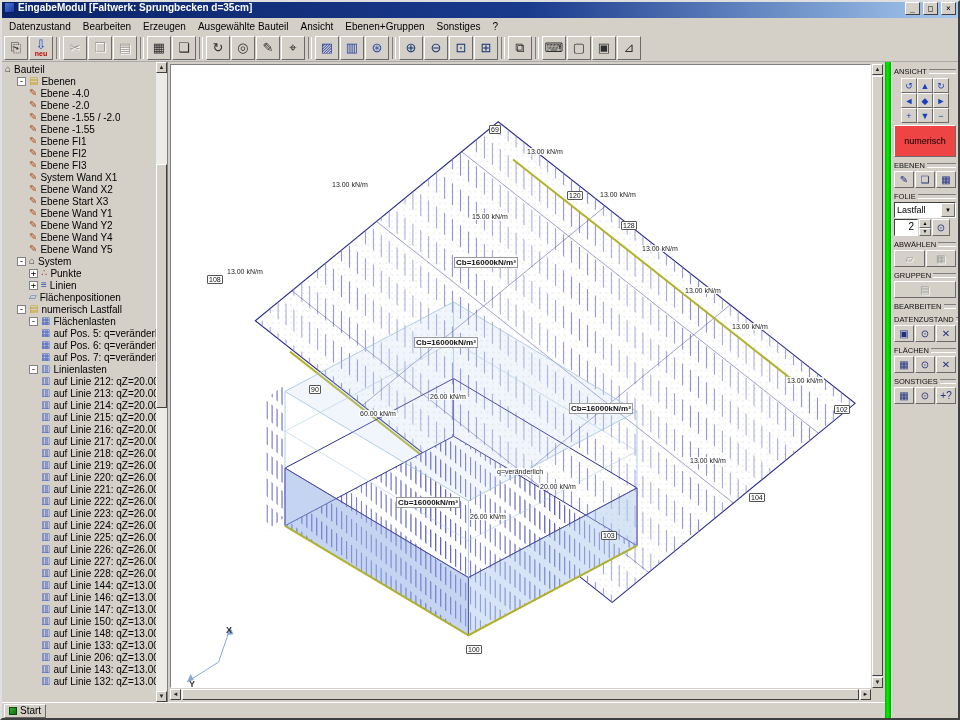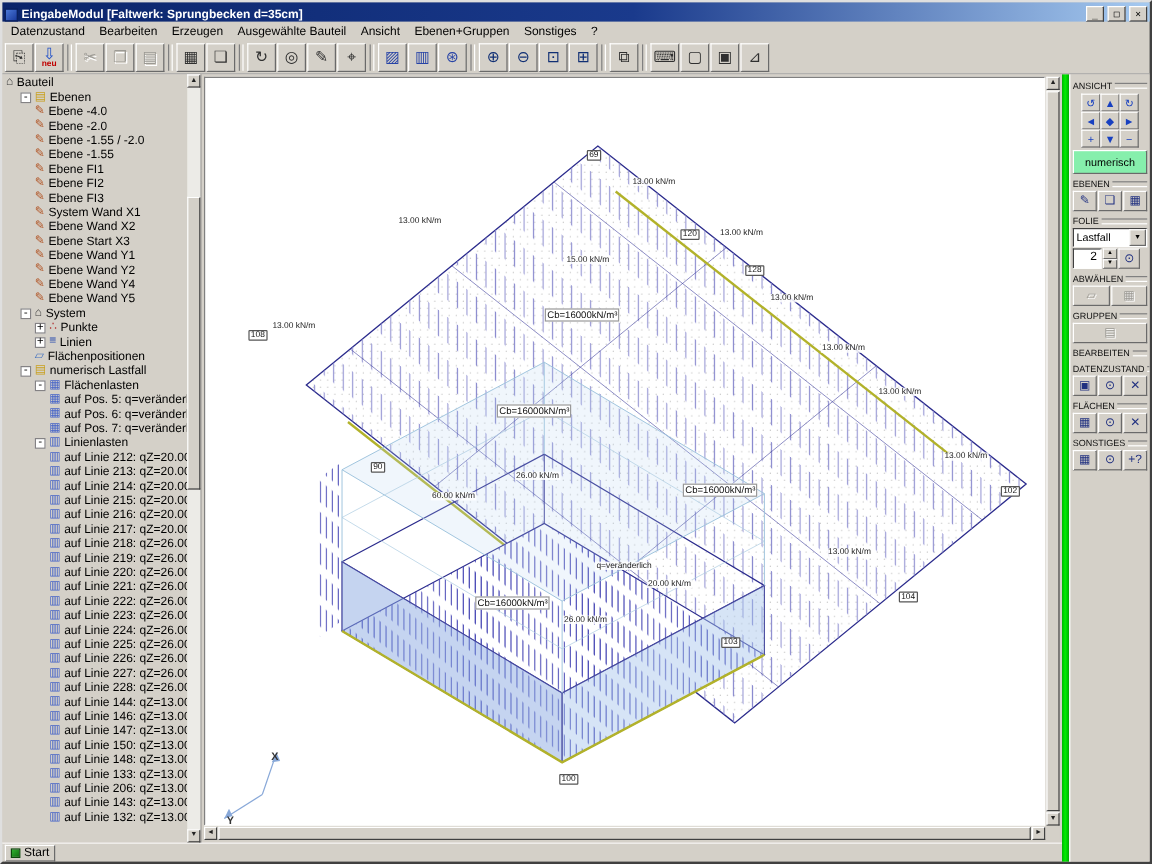--- a/index.html
+++ b/index.html
@@ -1,20 +1,20 @@
 <!DOCTYPE html>
 <html><head>
 <meta charset="utf-8">
 <style>
   *{margin:0;padding:0;box-sizing:border-box}
   html,body{width:960px;height:720px;overflow:hidden}
   body{font-family:"Liberation Sans","DejaVu Sans",sans-serif;background:#d4d0c8;font-size:11px;color:#000}
   .screen{width:960px;height:720px;display:flex;flex-direction:column;background:#d4d0c8;border:2px solid;border-color:#dfdfdf #404040 #404040 #dfdfdf}
   
-  .titlebar{height:16px;background:linear-gradient(90deg,#0a246a 0%,#1a3a8c 55%,#a6caf0 100%);display:flex;align-items:flex-end;padding:0 2px;gap:3px;flex:none}
+  .titlebar{height:16px;background:linear-gradient(90deg,#0a246a 0%,#1a3a8c 55%,#a6caf0 100%);display:flex;align-items:flex-start;padding:0 2px;gap:3px;flex:none}
   .app-icon{width:11px;height:11px;background:linear-gradient(135deg,#4a78d8,#1a3a9c);border:1px solid #09205e;flex:none}
   .title-text{color:#fff;font-weight:bold;font-size:10px;flex:1;white-space:nowrap;overflow:hidden}
   .tb-btn{width:15px;height:13px;background:#d4d0c8;border:1px solid;border-color:#fff #404040 #404040 #fff;font-size:8px;line-height:10px;text-align:center;font-family:"DejaVu Sans Mono",monospace;flex:none}
   
   .menubar{height:16px;display:flex;align-items:center;padding-left:1px;flex:none}
   .mitem{padding:1px 6px;font-size:10px;white-space:nowrap}
   
   .toolbar{height:28px;display:flex;align-items:center;padding:1px 2px;flex:none;border-bottom:1px solid #aaa;gap:0}
   .tgroup{display:flex;gap:1px;align-items:center}
   .tsep{width:4px;height:22px;margin:0 3px;border-left:1px solid #808080;border-right:1px solid #fff;flex:none}
@@ -50,38 +50,38 @@
   .sbar .sarr{position:absolute;width:11px;height:11px;background:#d4d0c8;border:1px solid;border-color:#fff #404040 #404040 #fff;font-size:6px;line-height:9px;text-align:center;color:#222}
   .sthumb{position:absolute;background:#d4d0c8;border:1px solid;border-color:#fff #404040 #404040 #fff}
   .sv{width:11px;top:0;bottom:0;right:0}
   .sv .a1{top:0;left:0}.sv .a2{bottom:0;left:0}
   
   .canvas-wrap{flex:1;position:relative;background:#d4d0c8;min-width:0}
   .canvas{position:absolute;left:2px;top:2px;right:14px;bottom:14px;background:#fff;border:1px solid;border-color:#808080 #fff #fff #808080;overflow:hidden}
   .canvas svg{position:absolute;inset:0;width:100%;height:100%}
   .anno{position:absolute;inset:0;pointer-events:none}
   .anno span{position:absolute;white-space:nowrap}
-  .a-cb{font-size:8px;font-weight:normal;background:#fff;border:1px solid #999;padding:0 1px;color:#111}
+  .a-cb{font-size:8px;font-weight:bold;background:#fff;border:1px solid #999;padding:0 1px;color:#111}
   .a-load{font-size:7px;color:#222;background:rgba(255,255,255,.85);padding:0 1px}
   .a-node{font-size:7px;border:1px solid #555;background:#fff;padding:0 1px;border-radius:1px;color:#111}
   .a-axis{font-size:9px;color:#333;font-style:italic;font-weight:bold}
   .cv-sv{top:2px;bottom:14px;right:2px;width:11px;position:absolute;background:#ecebe7}
   .cv-sv .a1{top:0;left:0}.cv-sv .a2{bottom:0;left:0}
   .cv-sh{left:2px;right:14px;bottom:2px;height:11px;position:absolute;background:#ecebe7}
   .cv-sh .sarr{width:11px;height:11px}
   .cv-sh .a1{left:0;top:0}.cv-sh .a2{right:0;top:0}
   .cv-corner{position:absolute;right:2px;bottom:2px;width:11px;height:11px;background:#d4d0c8}
   
   .green-bar{width:6px;flex:none;background:linear-gradient(90deg,#00b400,#00ee00 45%,#00a800)}
   .right-panel{width:67px;flex:none;background:#d4d0c8;border-left:1px solid #fff;padding:2px 2px 0 2px;display:flex;flex-direction:column;gap:1px;overflow:hidden}
   .sec-header{font-size:7.5px;color:#101010;display:flex;align-items:center;gap:2px;margin-top:3px;white-space:nowrap}
   .sec-header::after{content:"";flex:1;height:3px;border-top:1px solid #808080;border-bottom:1px solid #fff;min-width:2px}
   .nav-grid{display:grid;grid-template-columns:repeat(3,16px);justify-content:center;margin:1px 0}
   .navbtn{width:16px;height:15px;background:#d4d0c8;border:1px solid;border-color:#fff #6a6a6a #6a6a6a #fff;font-size:9px;line-height:12px;color:#1840c0;text-align:center;padding:0}
-  .wide-btn{width:100%;height:20px;background:#86efac;border:1px solid;border-color:#fff #6a6a6a #6a6a6a #fff;font-size:9px;padding:0}
+  .wide-btn{width:100%;height:32px;background:#ef4444;border:1px solid;border-color:#fff #6a6a6a #6a6a6a #fff;font-size:9px;padding:0}
   .btn-row{display:flex;gap:1px}
   .pbtn{flex:1;height:17px;background:#d4d0c8;border:1px solid;border-color:#fff #6a6a6a #6a6a6a #fff;font-size:10px;line-height:14px;text-align:center;padding:0;color:#203080}
   .pbtn.dis{color:#9c9a94;text-shadow:1px 1px 0 #fff}
   .select{display:flex;height:16px;border:1px solid;border-color:#404040 #fff #fff #404040;background:#fff;align-items:center}
   .sel-text{flex:1;font-size:9px;padding-left:2px;overflow:hidden}
   .sel-btn{width:14px;height:14px;background:#d4d0c8;border:1px solid;border-color:#fff #6a6a6a #6a6a6a #fff;font-size:6px;line-height:12px;text-align:center;flex:none}
   .spin-row{display:flex;gap:1px;align-items:stretch;height:17px}
   .spin-val{width:24px;background:#fff;border:1px solid;border-color:#404040 #fff #fff #404040;font-size:10px;text-align:right;padding:1px 3px 0 0}
   .spin-btns{display:flex;flex-direction:column;width:12px}
   .spin-btns button{flex:1;font-size:5px;line-height:5px;background:#d4d0c8;border:1px solid;border-color:#fff #6a6a6a #6a6a6a #fff;padding:0}

